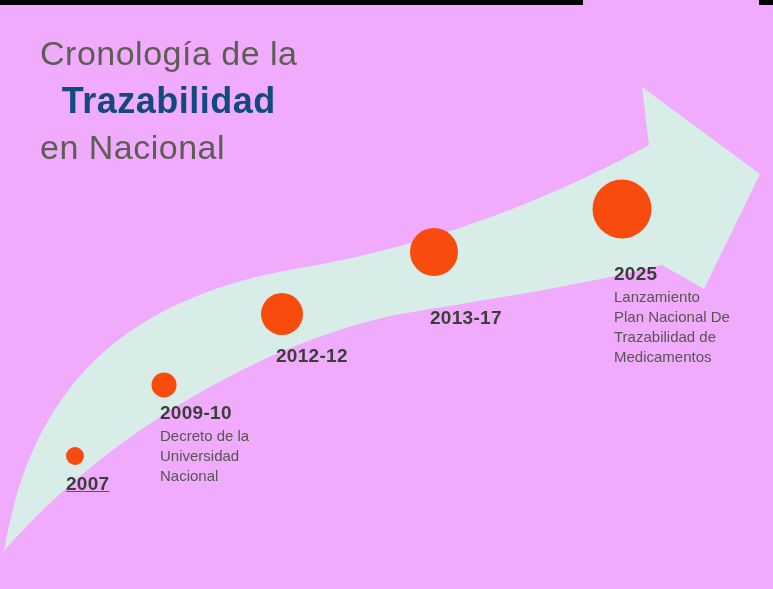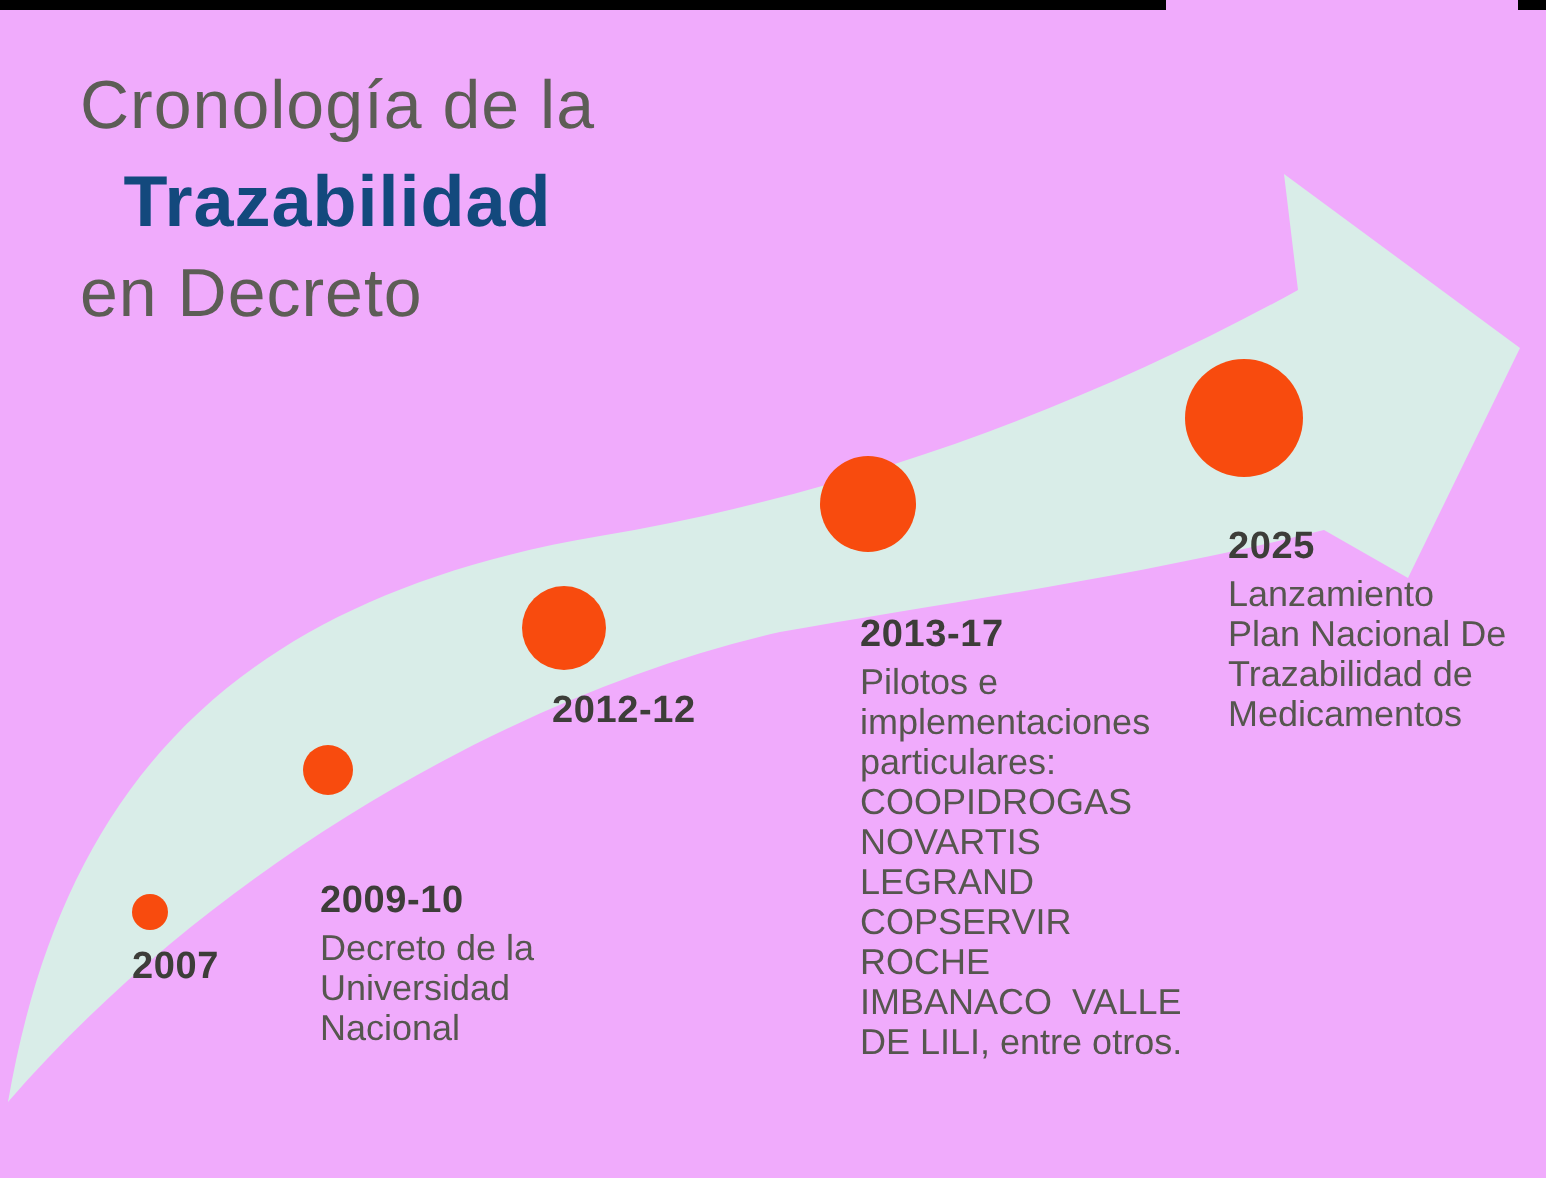--- a/index.html
+++ b/index.html
@@ -16,24 +16,24 @@
   .title { position:absolute; left:40px; top:30px; color:#5d5d56; }
   .title .tline { font-size:34px; line-height:47px; letter-spacing:0.5px; }
   .title .accent { color:#13497d; font-weight:bold; font-size:36px;text-align:center; }
 
   .milestone { position:absolute; color:#56564f; }
   .milestone .year {
     font-size:19px; font-weight:bold; color:#3d3d39;
     line-height:22px; margin-bottom:2px; letter-spacing:0.3px;
   }
   .milestone .lines {
-    font-size:18px; line-height:20px; white-space:pre-wrap;
+    font-size:15px; line-height:20px; white-space:pre-wrap;
   }
-  .m1 { left:66px;  top:473px; }
-  .m2 { left:160px; top:402px;margin-top:38px; }
+  .m1 { left:66px;  top:473px;text-decoration:underline; }
+  .m2 { left:160px; top:402px; }
   .m3 { left:276px; top:345px; }
   .m4 { left:430px; top:289px; width:165px;margin-top:18px; }
   .m5 { left:614px; top:263px; width:155px; }
 </style>
 </head>
 <body>
 
 <div class="canvas">
 
   <div class="topbar main"></div>
@@ -53,49 +53,40 @@
     <circle cx="75" cy="456" r="9" fill="#f84b0e"></circle>
     <circle cx="164" cy="385" r="12.5" fill="#f84b0e"></circle>
     <circle cx="282" cy="314" r="21" fill="#f84b0e"></circle>
     <circle cx="434" cy="252" r="24" fill="#f84b0e"></circle>
     <circle cx="622" cy="209" r="29.5" fill="#f84b0e"></circle>
   </svg>
 
   <div class="title">
     <div class="tline">Cronología de la</div>
     <div class="tline accent">Trazabilidad</div>
-    <div class="tline">en Decreto</div>
+    <div class="tline">en Nacional</div>
   </div>
 
   <div class="milestone m1">
     <div class="year">2007</div>
   </div>
 
   <div class="milestone m2">
     <div class="year">2009-10</div>
     <div class="lines">Decreto de la
 Universidad
 Nacional</div>
   </div>
 
   <div class="milestone m3">
     <div class="year">2012-12</div>
   </div>
 
   <div class="milestone m4">
     <div class="year">2013-17</div>
-    <div class="lines">Pilotos e
-implementaciones
-particulares:
-COOPIDROGAS
-NOVARTIS
-LEGRAND
-COPSERVIR  ROCHE
-IMBANACO  VALLE
-DE LILI, entre otros.</div>
   </div>
 
   <div class="milestone m5">
     <div class="year">2025</div>
     <div class="lines">Lanzamiento
 Plan Nacional De
 Trazabilidad de
 Medicamentos</div>
   </div>
 

